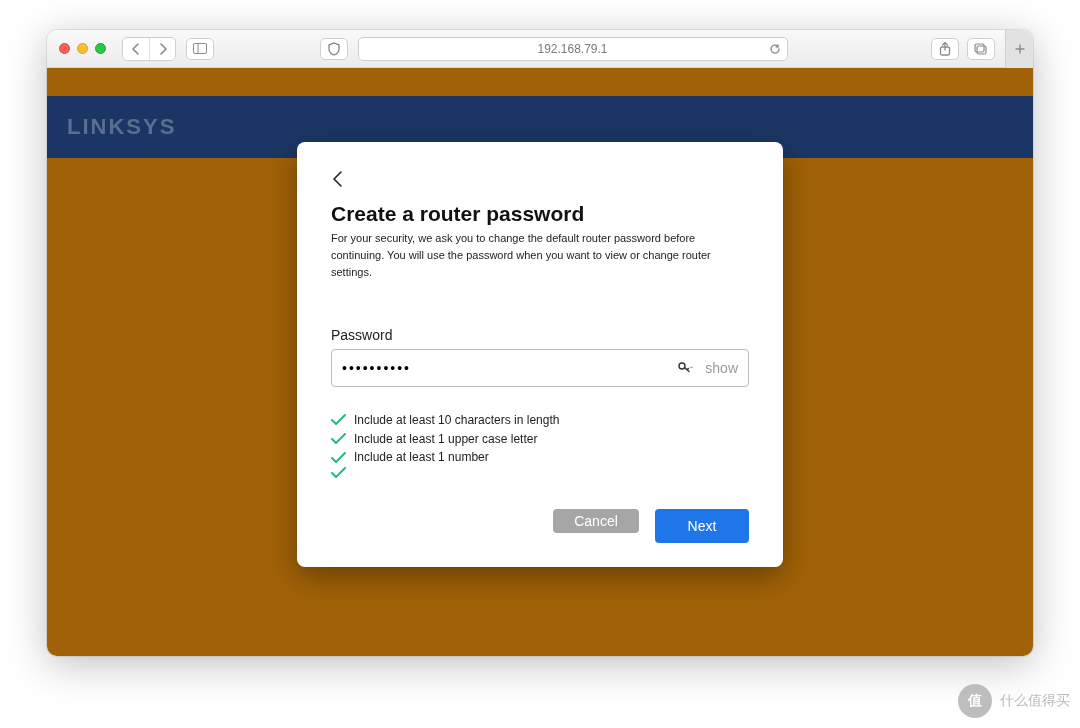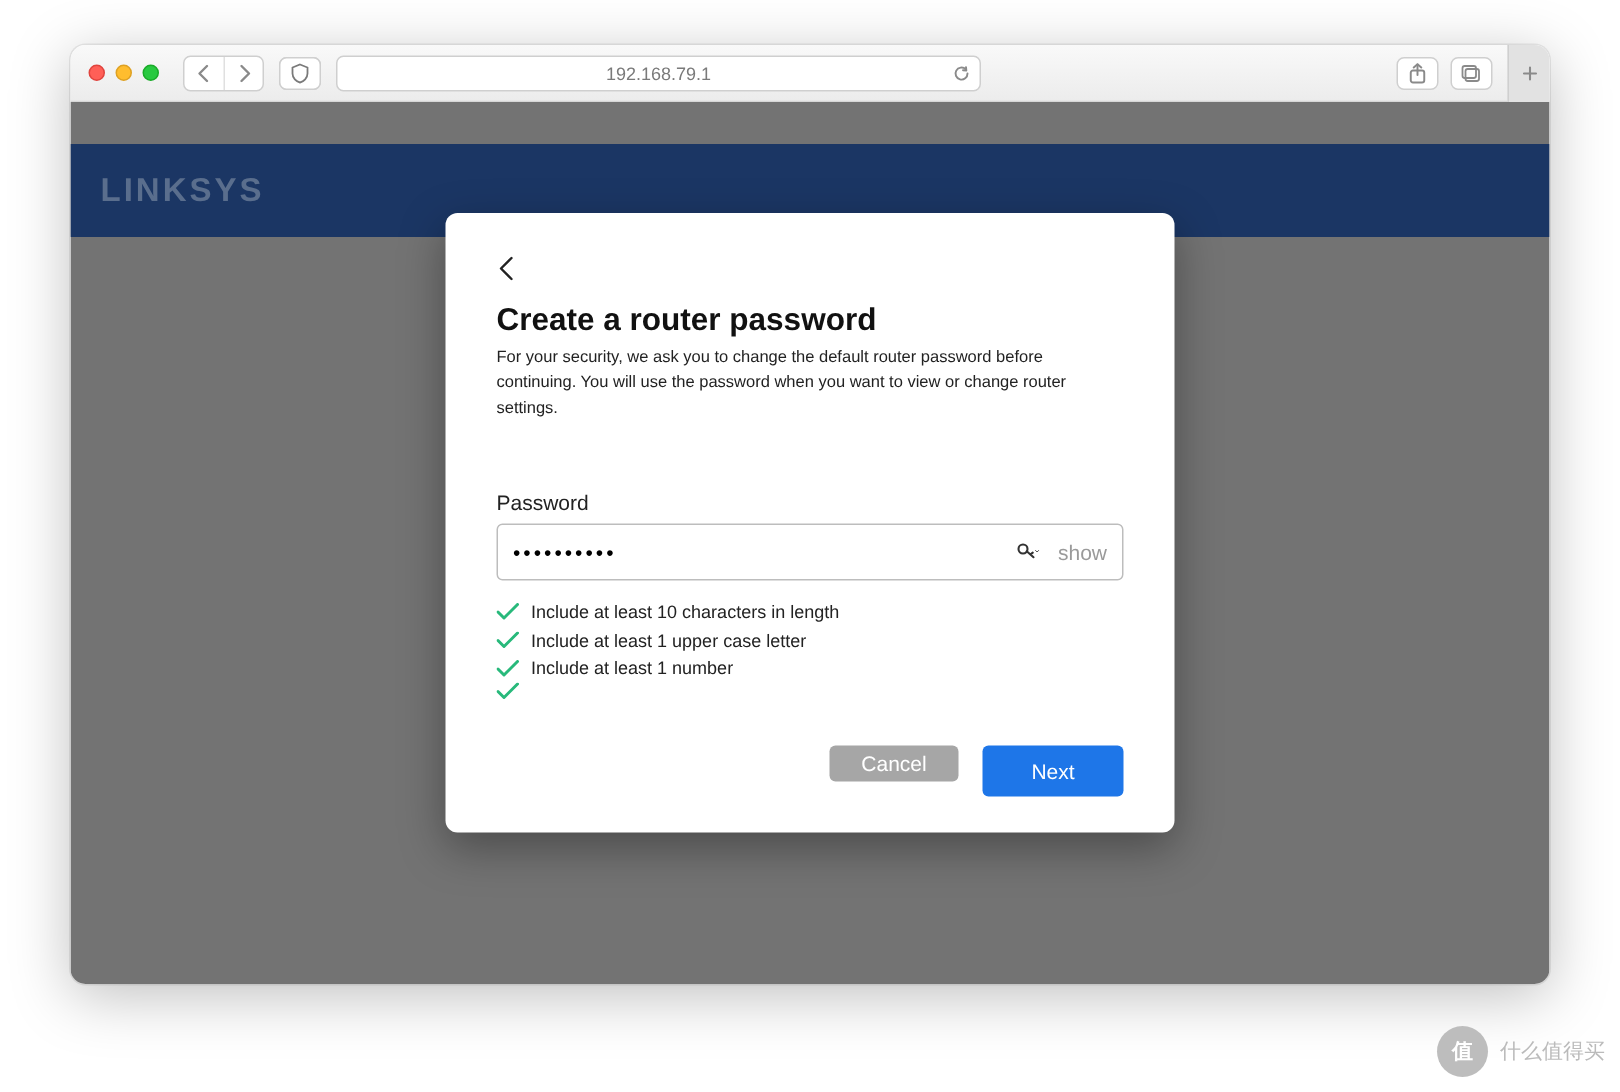--- a/index.html
+++ b/index.html
@@ -44,35 +44,35 @@
   .dot.green{background:#28c940;border:1px solid #1aab29;width:11px;height:11px;}
   .nav-seg {
     display:flex; border:1px solid #cfcfcf; border-radius:5px; overflow:hidden; background:#fff;
   }
   .nav-seg .btn { width:26px; height:22px; display:flex; align-items:center; justify-content:center; }
   .nav-seg .btn + .btn { border-left:1px solid #e0e0e0; }
   .icon-btn {
     width:28px; height:22px; border:1px solid #cfcfcf; border-radius:5px; background:#fff;
     display:flex; align-items:center; justify-content:center;
   }
-  .addr-wrap { flex:1; display:flex; }
+  .addr-wrap { flex:1; display:flex; justify-content:center; }
   .addr {
     width: 430px; height:24px; border:1px solid #cfcfcf; border-radius:5px;
     background:#fff; display:flex; align-items:center; justify-content:center;
     position:relative; color:#7a7a7a; font-size:12px;
   }
   .addr .refresh { position:absolute; right:6px; }
   .right-icons { display:flex; gap:8px; }
   .tab-plus {
     width:28px; height:38px; background:#e2e2e2; border-left:1px solid #cfcfcf;
     display:flex; align-items:center; justify-content:center; color:#888; margin-right:-12px;
   }
 
   
-  .viewport { flex:1; position:relative; background:#737373; }
+  .viewport { flex:1; position:relative; background:#a16207; }
   .linksys-bar {
     position:absolute; left:0; top:28px; right:0; height:62px;
     background:#1b3664; display:flex; align-items:center; padding-left:20px;
   }
   .linksys-logo {
     font-family: "Arial Black", Arial, sans-serif;
     font-weight: 900;
     letter-spacing: 2px;
     font-size: 22px;
     color:#5a6e8d;
@@ -93,21 +93,21 @@
   .modal h1 { font-size:21px; font-weight:700; color:#111; margin-bottom:4px; }
   .modal p.desc { font-size:11px; line-height:1.55; color:#222; margin-bottom:46px; }
   .pw-label { font-size:14px; color:#222; margin-bottom:6px; display:block; }
   .pw-field {
     position:relative;
     border:1px solid #bdbdbd;
     border-radius:4px;
     height:38px;
     display:flex; align-items:center;
     padding:0 10px;
-    margin-bottom:12px;
+    margin-bottom:24px;
   }
   .pw-field input {
     flex:1; border:none; outline:none; font-size:14px; letter-spacing:2px;
     background:transparent;
   }
   .pw-field .key-icon { color:#444; display:flex; align-items:center; margin-right:4px;}
   .pw-field .show { color:#9a9a9a; font-size:14px; padding-left:8px; cursor:pointer; }
   .reqs { list-style:none; font-size:12px; color:#222;text-align:right; }
   .reqs li { display:flex; align-items:center; gap:8px; line-height:1.55; }
   .reqs li .check { color:#28b97b; flex-shrink:0; display:inline-flex; }

